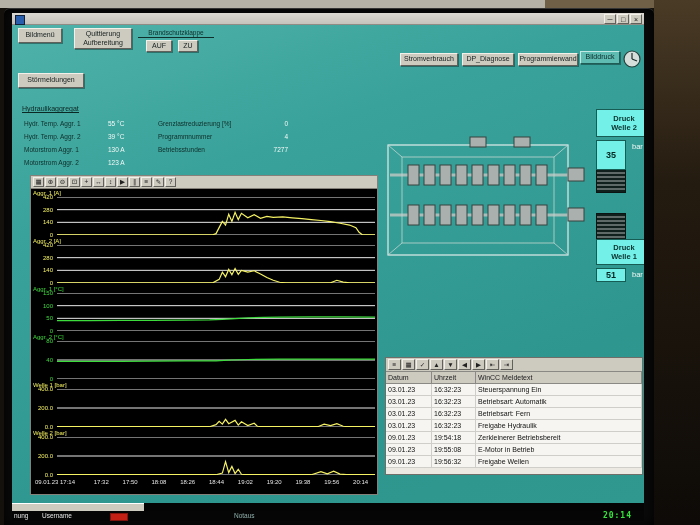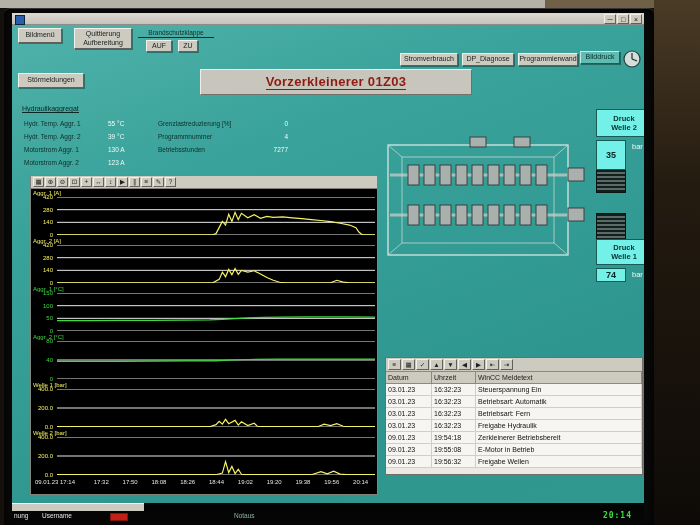--- a/index.html
+++ b/index.html
@@ -133,23 +133,20 @@
         <div class="btn teal" style="left:568px;top:26px;width:40px;height:13px">Bilddruck</div>
 
         <svg style="position:absolute;left:610px;top:24px" width="20" height="20" viewBox="0 0 20 20">
           <circle cx="10" cy="10" r="8" fill="#d6dedc" stroke="#23403c" stroke-width="1.2"></circle>
           <line x1="10" y1="10" x2="10" y2="4" stroke="#1c2f2c" stroke-width="1.2"></line>
           <line x1="10" y1="10" x2="15" y2="12" stroke="#1c2f2c" stroke-width="1.2"></line>
         </svg>
 
         <div class="btn" style="left:6px;top:48px;width:66px;height:15px">Störmeldungen</div>
 
-        <div class="banner">
-          <span>Vorzerkleinerer 01Z03</span>
-        </div>
 
         <div class="hyd-header">Hydraulikaggregat</div>
         <div class="hyd-col" style="left:12px;top:92px">
             <div class="info-row">
               <span class="il">Hydr. Temp. Aggr. 1</span>
               <span class="iv">55 °C</span>
             </div>
             <div class="info-row">
               <span class="il">Hydr. Temp. Aggr. 2</span>
               <span class="iv">39 °C</span>
@@ -341,21 +338,21 @@
         <div class="motor" style="left:584px;top:140px"></div>
         <div class="motor" style="left:584px;top:188px"></div>
 
         <div class="p-label" style="left:584px;top:84px;width:56px;height:28px">Druck
 Welle 2</div>
         <div class="p-val" style="left:584px;top:115px;width:30px;height:30px">35</div>
         <div class="p-unit" style="left:620px;top:117px">bar</div>
 
         <div class="p-label" style="left:584px;top:214px;width:56px;height:26px">Druck
 Welle 1</div>
-        <div class="p-val" style="left:584px;top:243px;width:30px;height:14px">74</div>
+        <div class="p-val" style="left:584px;top:243px;width:30px;height:14px">51</div>
         <div class="p-unit" style="left:620px;top:245px">bar</div>
 
         <div class="alarm">
           <div class="al-toolbar">
               <div class="mini-btn">≡</div>
               <div class="mini-btn">▦</div>
               <div class="mini-btn">✓</div>
               <div class="mini-btn">▲</div>
               <div class="mini-btn">▼</div>
               <div class="mini-btn">◀</div>

